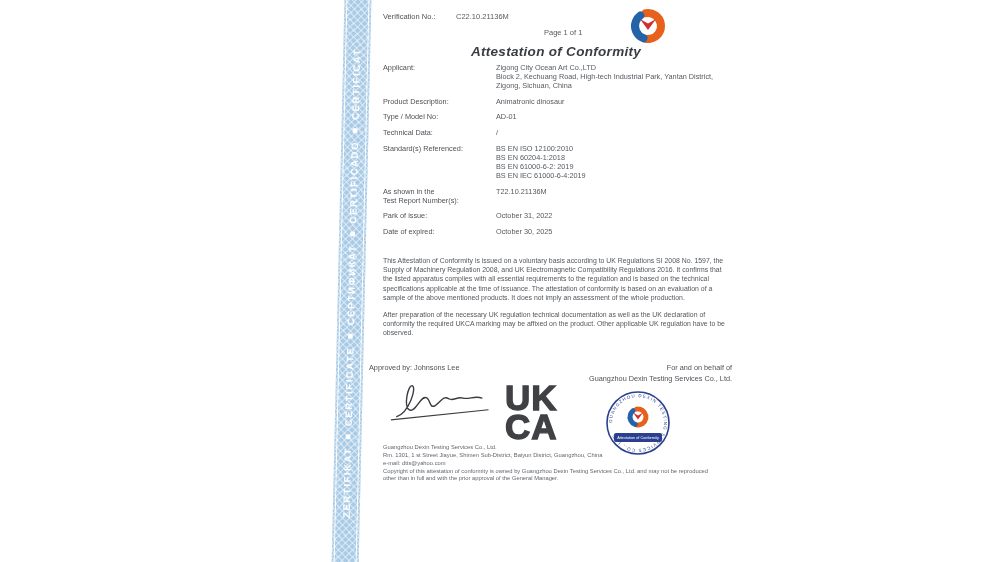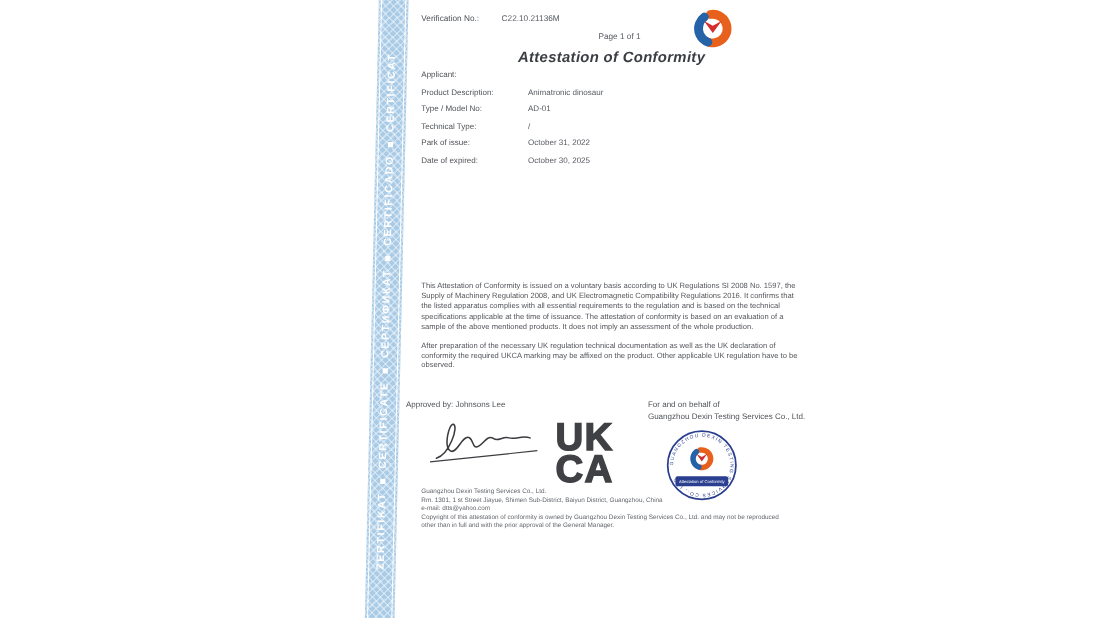--- a/index.html
+++ b/index.html
@@ -31,34 +31,34 @@
   .verif .vlabel{width:73px;}
   .verif .vvalue{width:88px;color:#565a60;}
   .verif .vpage{color:#565a60;margin-top:16px;}
   .logo{position:absolute;left:626px;top:5px;}
   .title{
     position:absolute;left:380px;top:44px;width:352px;text-align:center;
     font-size:13.5px;font-weight:bold;font-style:italic;color:#3a3d42;letter-spacing:.3px;
   }
   
   .fields{position:absolute;left:383px;top:63px;width:372px;display:flex;flex-direction:column;gap:6.5px;}
-  .frow{display:flex;}
+  .frow{display:flex;gap:16px;}
   .flabel{flex:0 0 97px;font-size:7.3px;line-height:1.25;white-space:pre-line;}
   .fvalue{font-size:7.3px;line-height:1.25;color:#565a60;white-space:pre-line;}
   
   .paras{position:absolute;left:383px;top:256px;width:348px;display:flex;flex-direction:column;gap:8px;}
   .para{font-size:6.9px;line-height:1.33;color:#53565b;}
   
   .approved{position:absolute;left:369px;top:363px;font-size:7.3px;}
   .signature{position:absolute;left:386px;top:378px;transform:rotate(-3deg);}
   .ukca{
     position:absolute;left:505px;top:383px;font-size:35px;font-weight:bold;line-height:.84;
     color:#3f4144;letter-spacing:1px;-webkit-text-stroke:1.3px #3f4144;
   }
-  .behalf{position:absolute;left:589px;top:363px;font-size:7.3px;line-height:1.45;white-space:pre-line;}
+  .behalf{position:absolute;left:589px;top:363px;font-size:7.3px;line-height:1.45;white-space:pre-line;text-align:right;}
   .seal{position:absolute;left:596px;top:385px;}
   
   .footer{position:absolute;left:383px;top:444px;display:flex;flex-direction:column;gap:1px;}
   .fline{font-size:5.8px;line-height:1.2;color:#62666c;white-space:pre-line;}
 </style>
 </head>
 <body>
 
 <div id="sheet">
 
@@ -78,32 +78,47 @@
       <circle cx="22" cy="21" r="13" fill="none" stroke="#2563a8" stroke-width="8" stroke-dasharray="28 54" stroke-linecap="round" transform="rotate(110 22 21)"></circle>
       <path d="M14 14 L22 25 L30 14 L22 18.5 Z" fill="#d42d2d"></path>
     </svg>
   </div>
 
   <div class="title">Attestation of Conformity</div>
 
   <div class="fields">
       <div class="frow">
         <div class="flabel">Applicant:</div>
+        <div class="fvalue">Zigong City Ocean Art Co.,LTD
+Block 2, Kechuang Road, High-tech Industrial Park, Yantan District,
+Zigong, Sichuan, China</div>
       </div>
       <div class="frow">
         <div class="flabel">Product Description:</div>
         <div class="fvalue">Animatronic dinosaur</div>
       </div>
       <div class="frow">
         <div class="flabel">Type / Model No:</div>
         <div class="fvalue">AD-01</div>
       </div>
       <div class="frow">
-        <div class="flabel">Technical Type:</div>
+        <div class="flabel">Technical Data:</div>
         <div class="fvalue">/</div>
+      </div>
+      <div class="frow">
+        <div class="flabel">Standard(s) Referenced:</div>
+        <div class="fvalue">BS EN ISO 12100:2010
+BS EN 60204-1:2018
+BS EN 61000-6-2: 2019
+BS EN IEC 61000-6-4:2019</div>
+      </div>
+      <div class="frow">
+        <div class="flabel">As shown in the
+Test Report Number(s):</div>
+        <div class="fvalue">T22.10.21136M</div>
       </div>
       <div class="frow">
         <div class="flabel">Park of issue:</div>
         <div class="fvalue">October 31, 2022</div>
       </div>
       <div class="frow">
         <div class="flabel">Date of expired:</div>
         <div class="fvalue">October 30, 2025</div>
       </div>
     </div>

